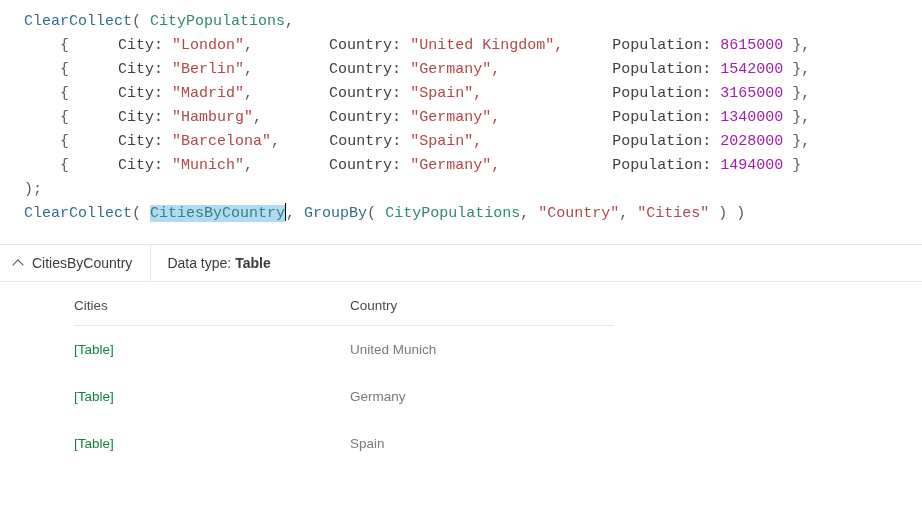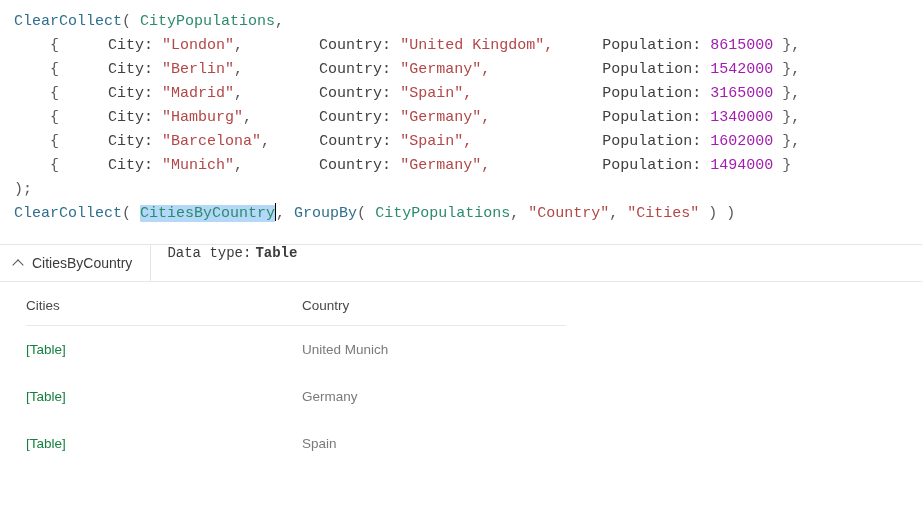--- a/index.html
+++ b/index.html
@@ -9,21 +9,21 @@
     }
     body {
       font-family: Consolas, 'Courier New', monospace;
       font-size: 15px;
       width: 922px;
       height: 519px;
       background: #ffffff;
       overflow: hidden;
     }
     .code-pane {
-      padding: 10px 14px 18px 14px;
+      padding: 10px 14px 18px 24px;
       line-height: 1.6;
       border-bottom: 1px solid #e5e5e5;
     }
     .code-line {
       white-space: pre;
       font-family: Consolas, 'Courier New', monospace;
     }
     .t-func { color: #2e6f8e; }
     .t-ident { color: #2d8a6f; }
     .t-punc { color: #5b5b5b; }
@@ -66,28 +66,28 @@
       display: inline-block;
       width: 8px;
       height: 8px;
       border-right: 1px solid #555;
       border-bottom: 1px solid #555;
       transform: rotate(-135deg);
       margin-top: 4px;
     }
     .result-type {
       display: flex;
-      align-items: flex-start;
+      align-items: center;
       padding: 0 16px;
       gap: 4px;
-      font-family: Liberation Mono, monospace;
     }
     .result-type .bold { font-weight: 600; }
     .table-area {
       padding: 6px 20px 0 26px;
+      margin-left: 48px;
     }
     .grid-head {
       display: flex;
       padding: 10px 0 12px 0;
       color: #494949;
       font-size: 13.5px;
     }
     .col-cities { width: 276px; }
     .col-country { flex: 1; }
     .hr-light {
@@ -114,21 +114,21 @@
 <body>
 
 <div class="code-pane">
   <div class="code-line"><span class="t-func">ClearCollect</span><span class="t-punc">( </span><span class="t-ident">CityPopulations</span><span class="t-punc">,</span></div>
 
   <div id="data-rows">
       <div class="code-line">    <span class="t-brace">{ </span><span class="t-prop">City:</span> <span class="t-str">"London"</span><span class="t-punc">,</span>    <span class="t-prop">Country:</span> <span class="t-str">"United Kingdom",</span> <span class="t-prop">Population:</span> <span class="t-num">8615000</span> <span class="t-brace">},</span></div>
       <div class="code-line">    <span class="t-brace">{ </span><span class="t-prop">City:</span> <span class="t-str">"Berlin"</span><span class="t-punc">,</span>    <span class="t-prop">Country:</span> <span class="t-str">"Germany",       </span> <span class="t-prop">Population:</span> <span class="t-num">1542000</span> <span class="t-brace">},</span></div>
       <div class="code-line">    <span class="t-brace">{ </span><span class="t-prop">City:</span> <span class="t-str">"Madrid"</span><span class="t-punc">,</span>    <span class="t-prop">Country:</span> <span class="t-str">"Spain",         </span> <span class="t-prop">Population:</span> <span class="t-num">3165000</span> <span class="t-brace">},</span></div>
       <div class="code-line">    <span class="t-brace">{ </span><span class="t-prop">City:</span> <span class="t-str">"Hamburg"</span><span class="t-punc">,</span>   <span class="t-prop">Country:</span> <span class="t-str">"Germany",       </span> <span class="t-prop">Population:</span> <span class="t-num">1340000</span> <span class="t-brace">},</span></div>
-      <div class="code-line">    <span class="t-brace">{ </span><span class="t-prop">City:</span> <span class="t-str">"Barcelona"</span><span class="t-punc">,</span> <span class="t-prop">Country:</span> <span class="t-str">"Spain",         </span> <span class="t-prop">Population:</span> <span class="t-num">1602000</span> <span class="t-brace">},</span></div>
+      <div class="code-line">    <span class="t-brace">{ </span><span class="t-prop">City:</span> <span class="t-str">"Barcelona"</span><span class="t-punc">,</span> <span class="t-prop">Country:</span> <span class="t-str">"Spain",         </span> <span class="t-prop">Population:</span> <span class="t-num">2028000</span> <span class="t-brace">},</span></div>
       <div class="code-line">    <span class="t-brace">{ </span><span class="t-prop">City:</span> <span class="t-str">"Munich"</span><span class="t-punc">,</span>    <span class="t-prop">Country:</span> <span class="t-str">"Germany",       </span> <span class="t-prop">Population:</span> <span class="t-num">1494000</span> <span class="t-brace">}</span></div>
     </div>
 
   <div class="code-line"><span class="t-punc">);</span></div>
 
   <div class="code-line"><span class="t-func">ClearCollect</span><span class="t-punc">( </span><span class="t-ident highlight">CitiesByCountry</span><span class="cursor"></span><span class="t-punc">, </span><span class="t-func">GroupBy</span><span class="t-punc">( </span><span class="t-ident">CityPopulations</span><span class="t-punc">, </span><span class="t-str">"Country"</span><span class="t-punc">, </span><span class="t-str">"Cities"</span><span class="t-punc"> ) )</span></div>
 </div>
 
 <div class="result-pane">
   <div class="result-header">

